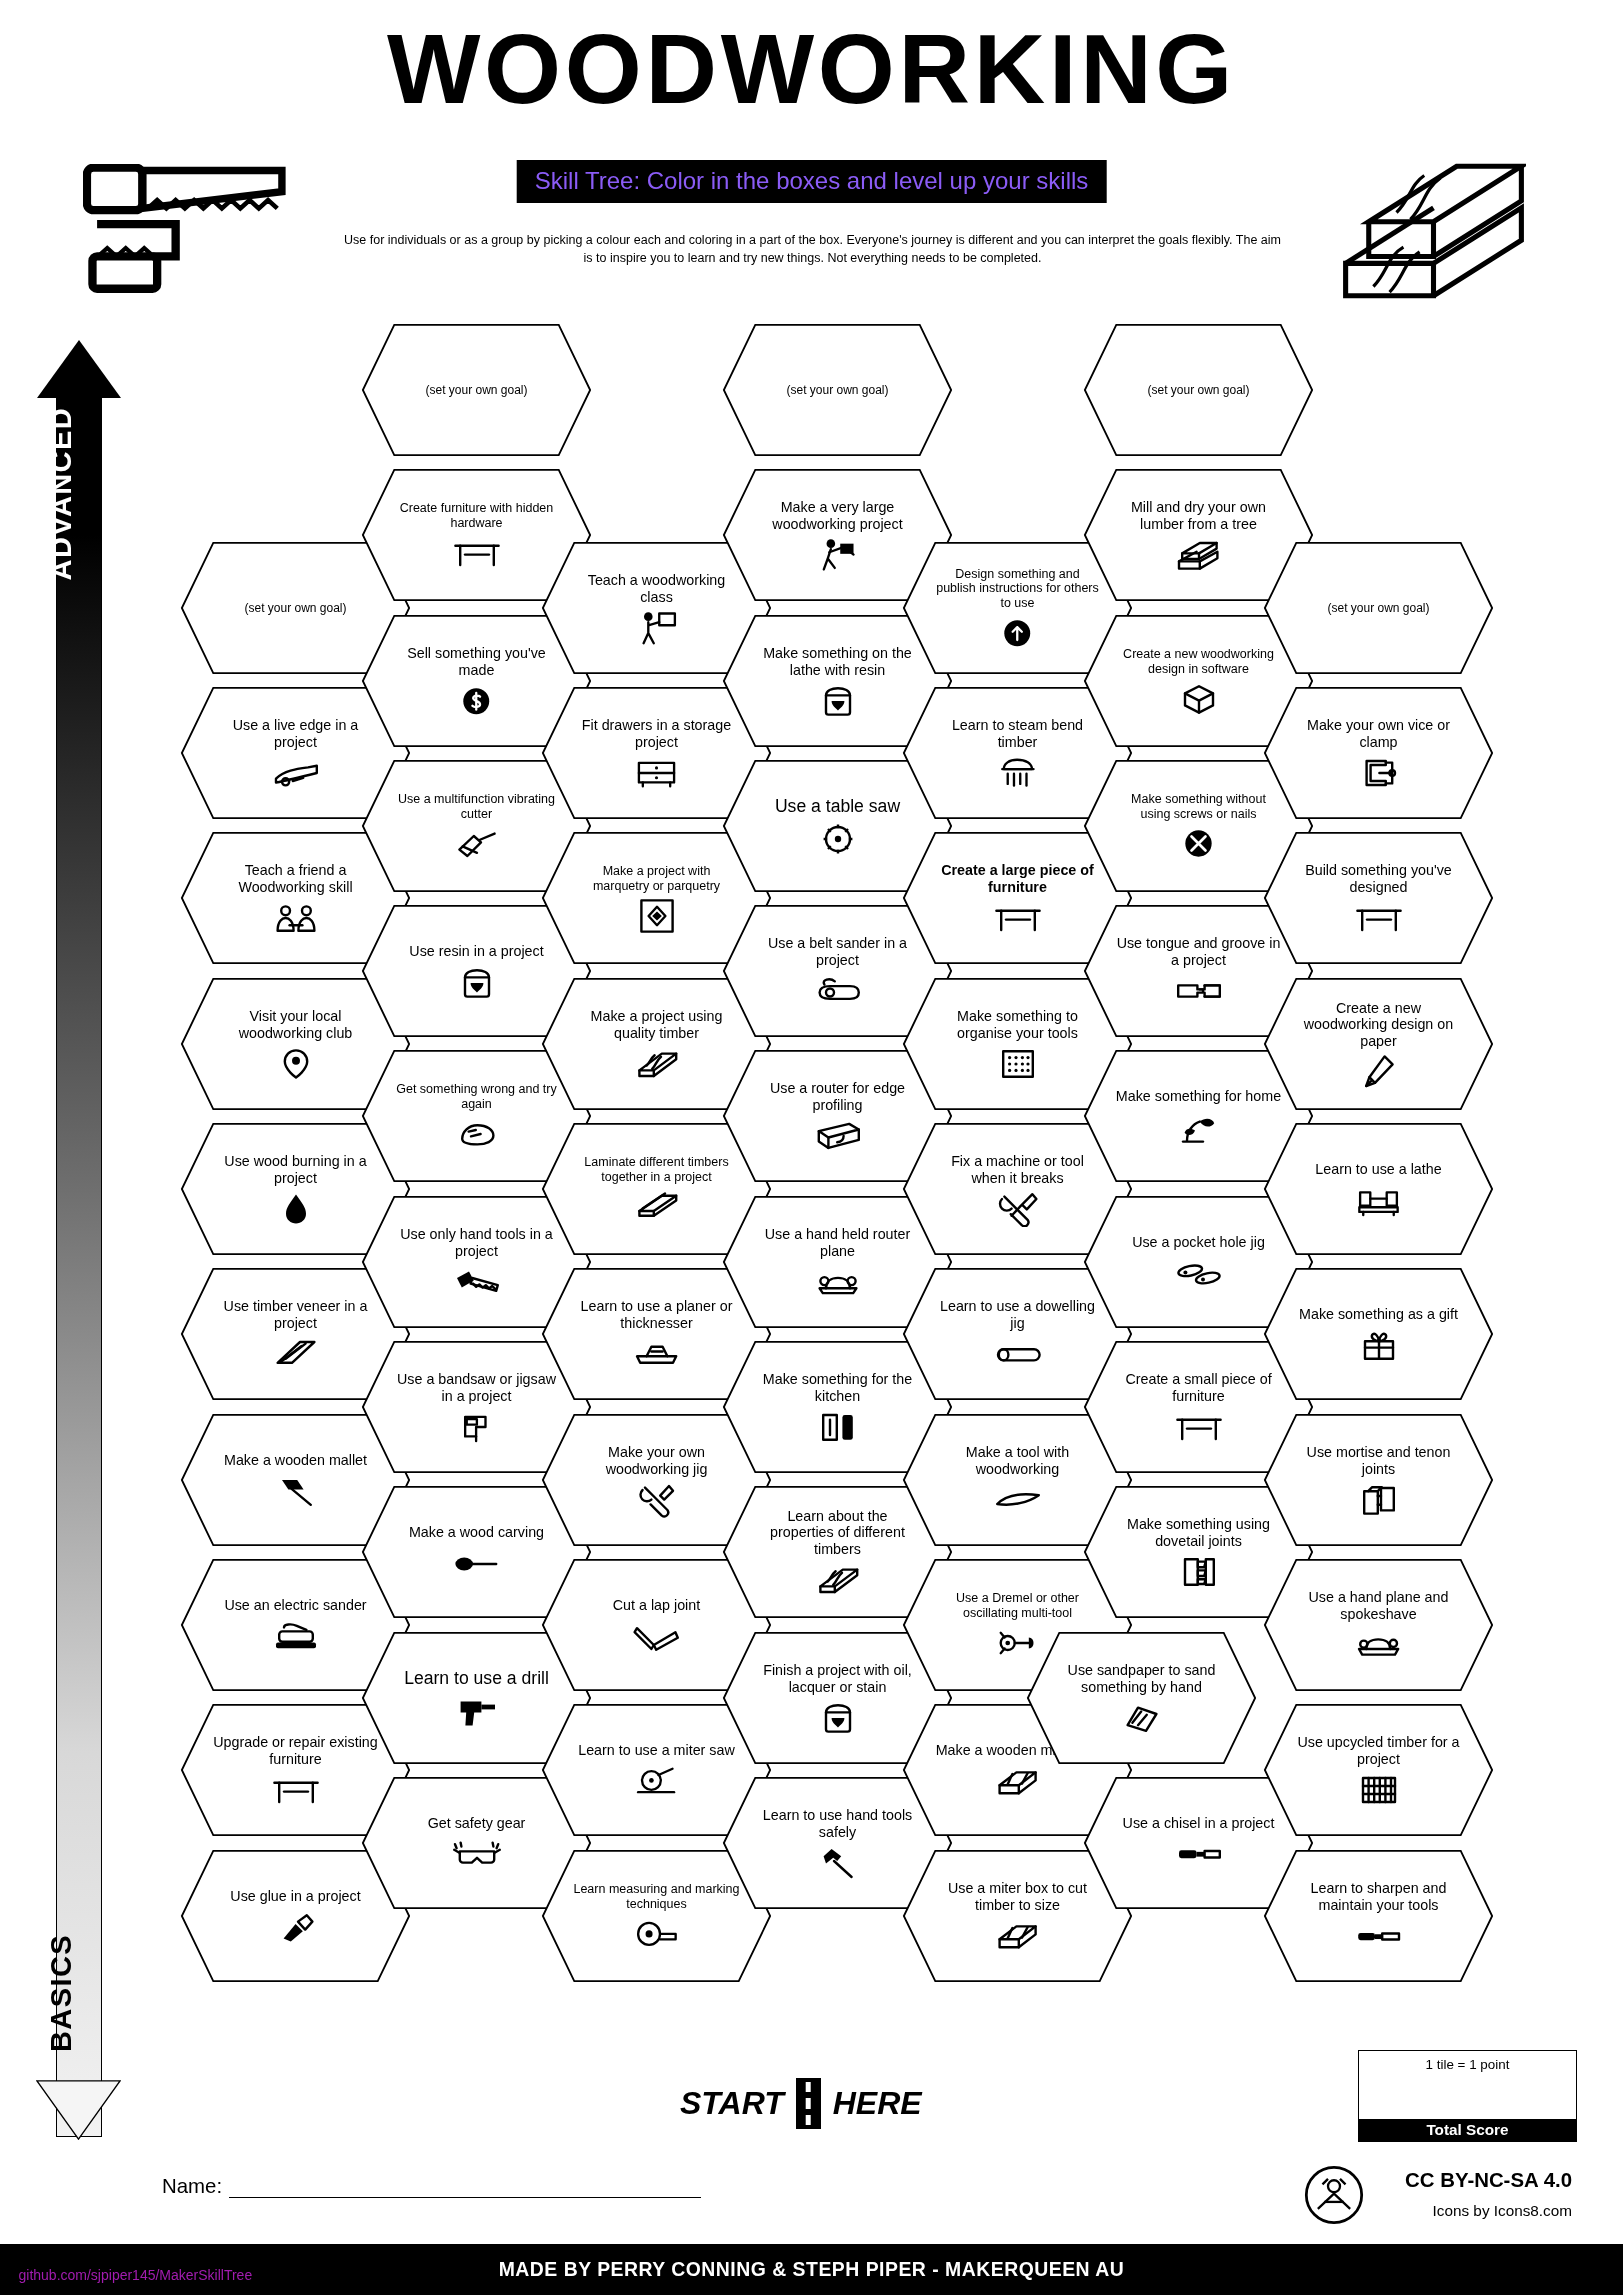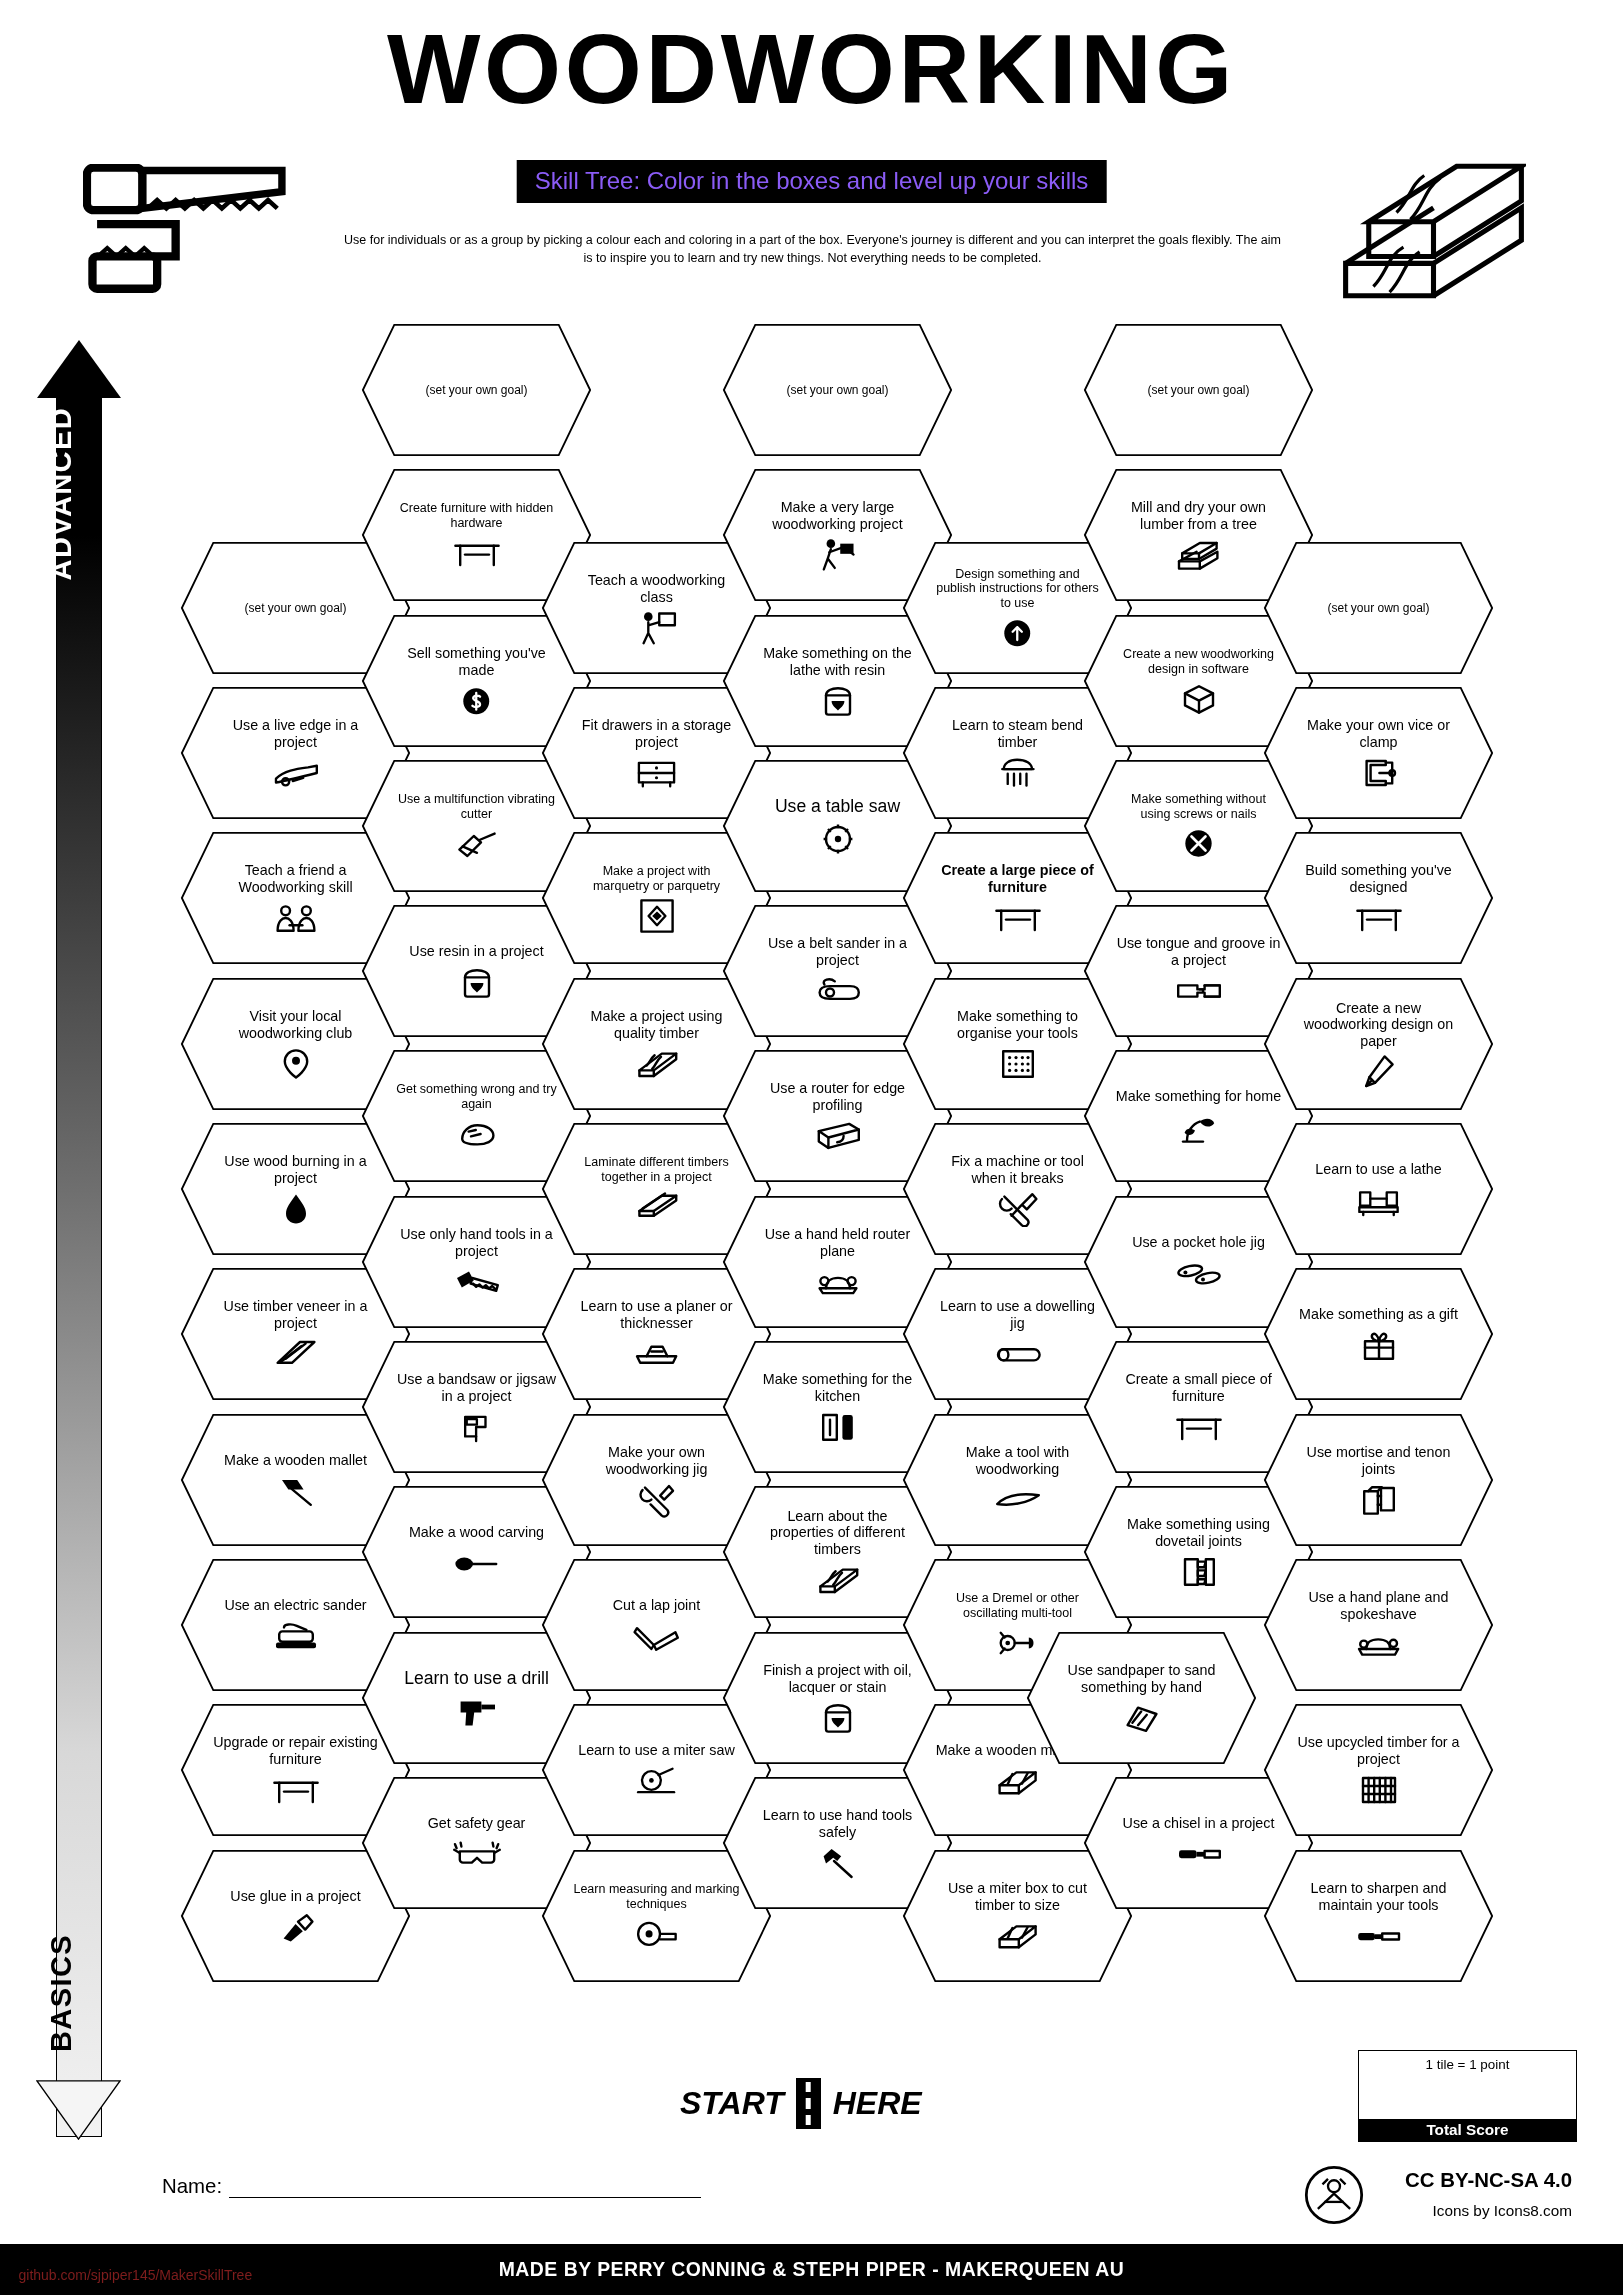--- a/index.html
+++ b/index.html
@@ -140,21 +140,21 @@
   }
   #cc-logo{position:absolute; right:259px; top:2165px;width:60px;height:60px;}
   
   #footer{
     position:absolute;left:0;bottom:0;width:100%;height:51px;
     background:#000;color:#fff;
     display:flex;align-items:center;justify-content:center;
     font-size:19.4px;font-weight:bold;letter-spacing:0.5px;
   }
   #github{
-    position:absolute;left:18.5px;bottom:12px;color:#7f1d1d;font-size:14px;font-weight:normal;
+    position:absolute;left:18.5px;bottom:12px;color:#a21caf;font-size:14px;font-weight:normal;
     z-index:5;
   }
 </style>
 </head>
 <body>
 
 <div id="title">WOODWORKING</div>
 
 <div id="subtitle-bar">
   <span class="sub-label">Skill Tree:  Color in the boxes and level up your skills</span>

